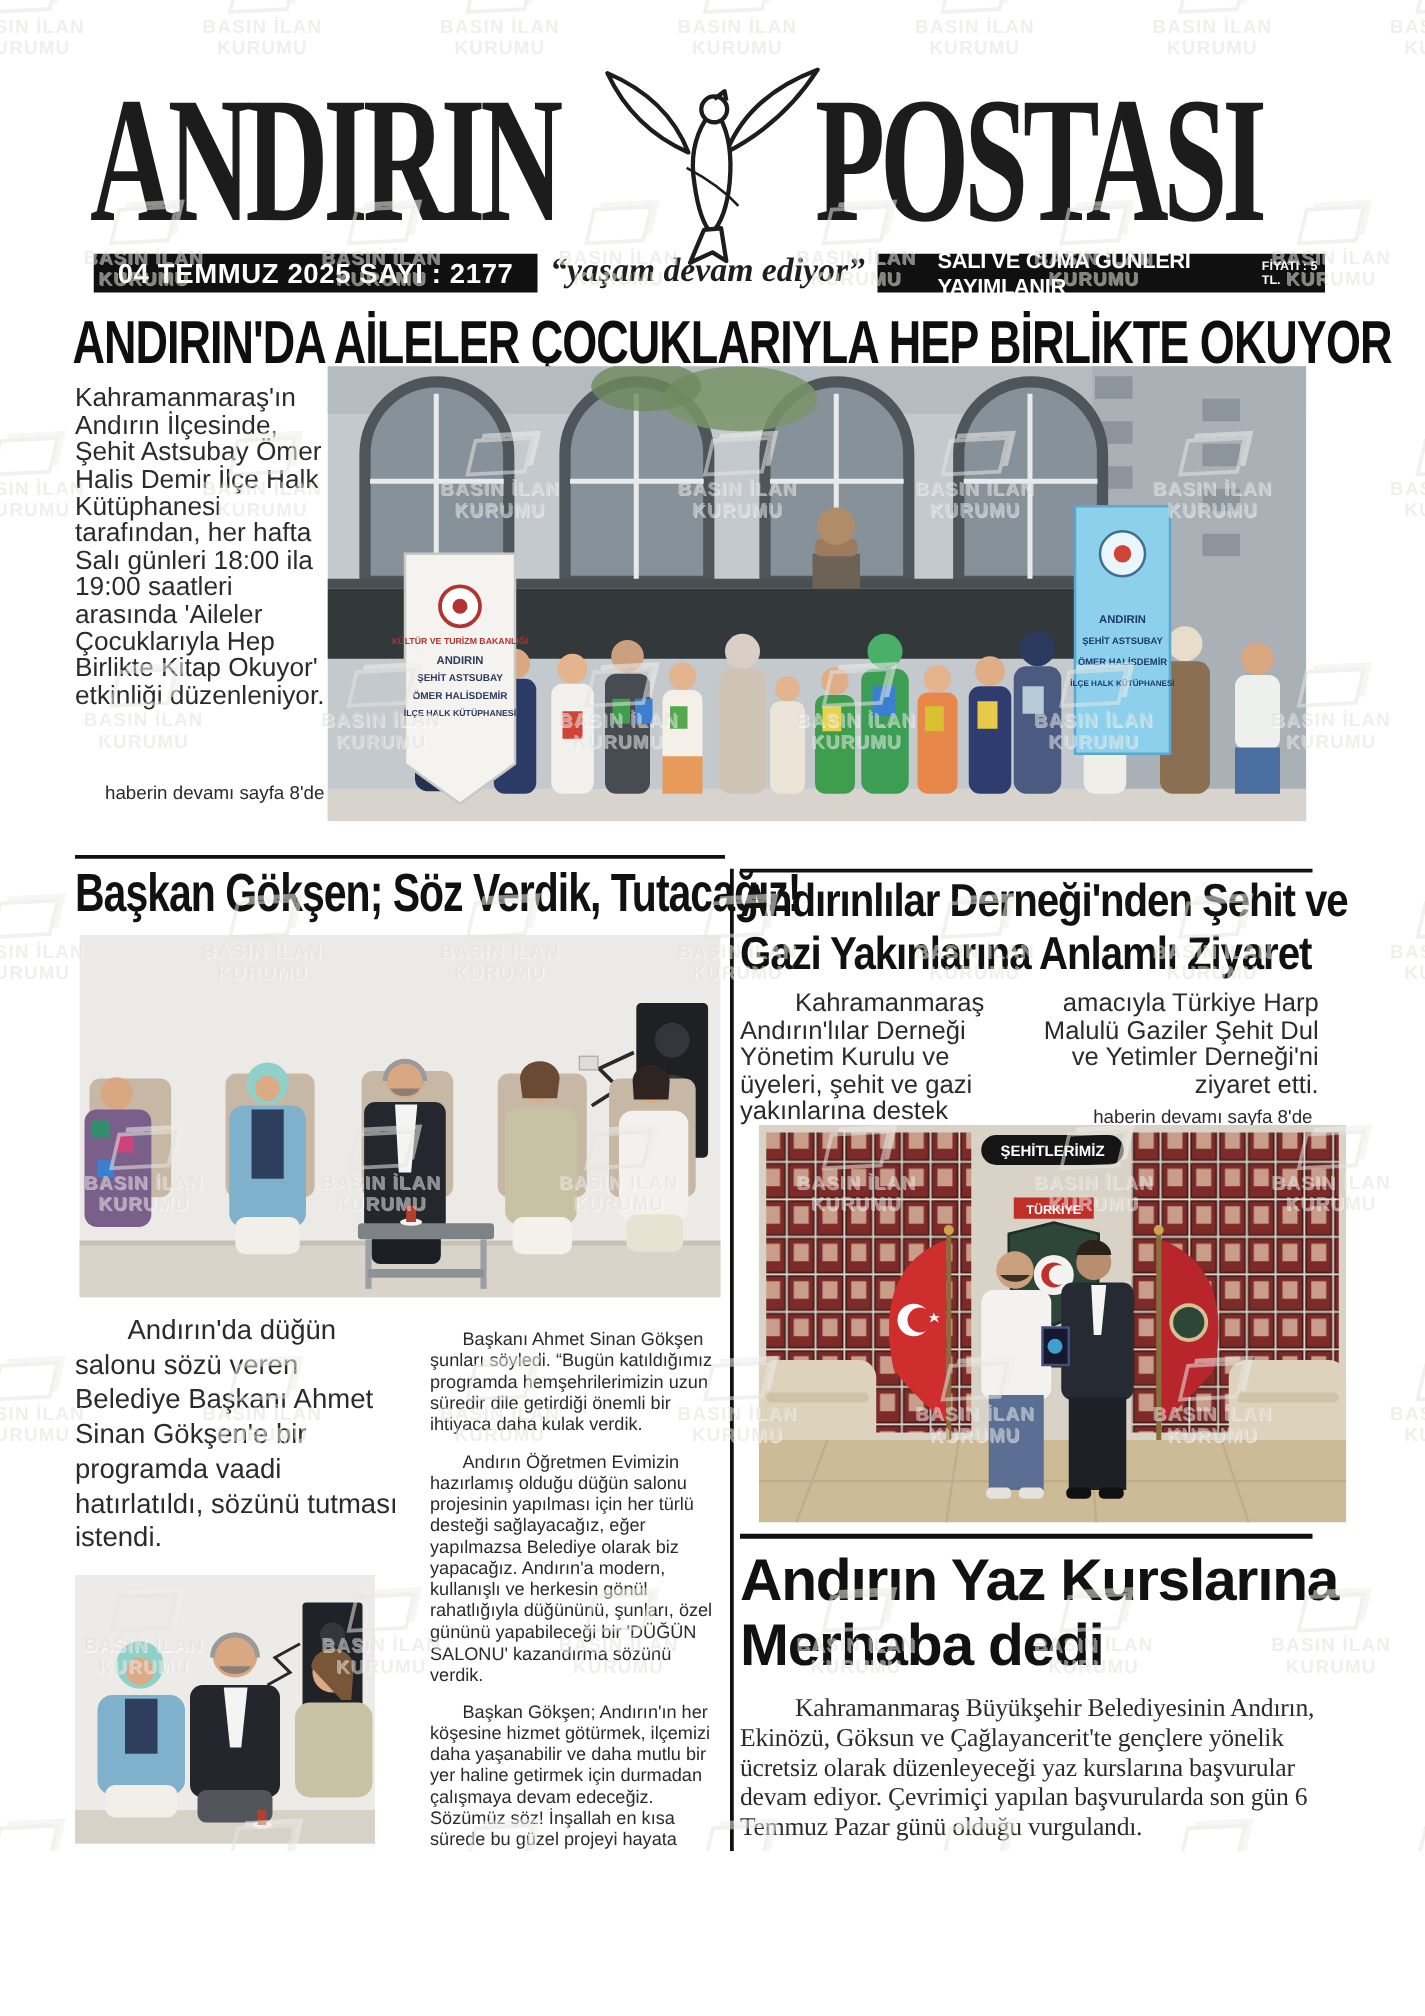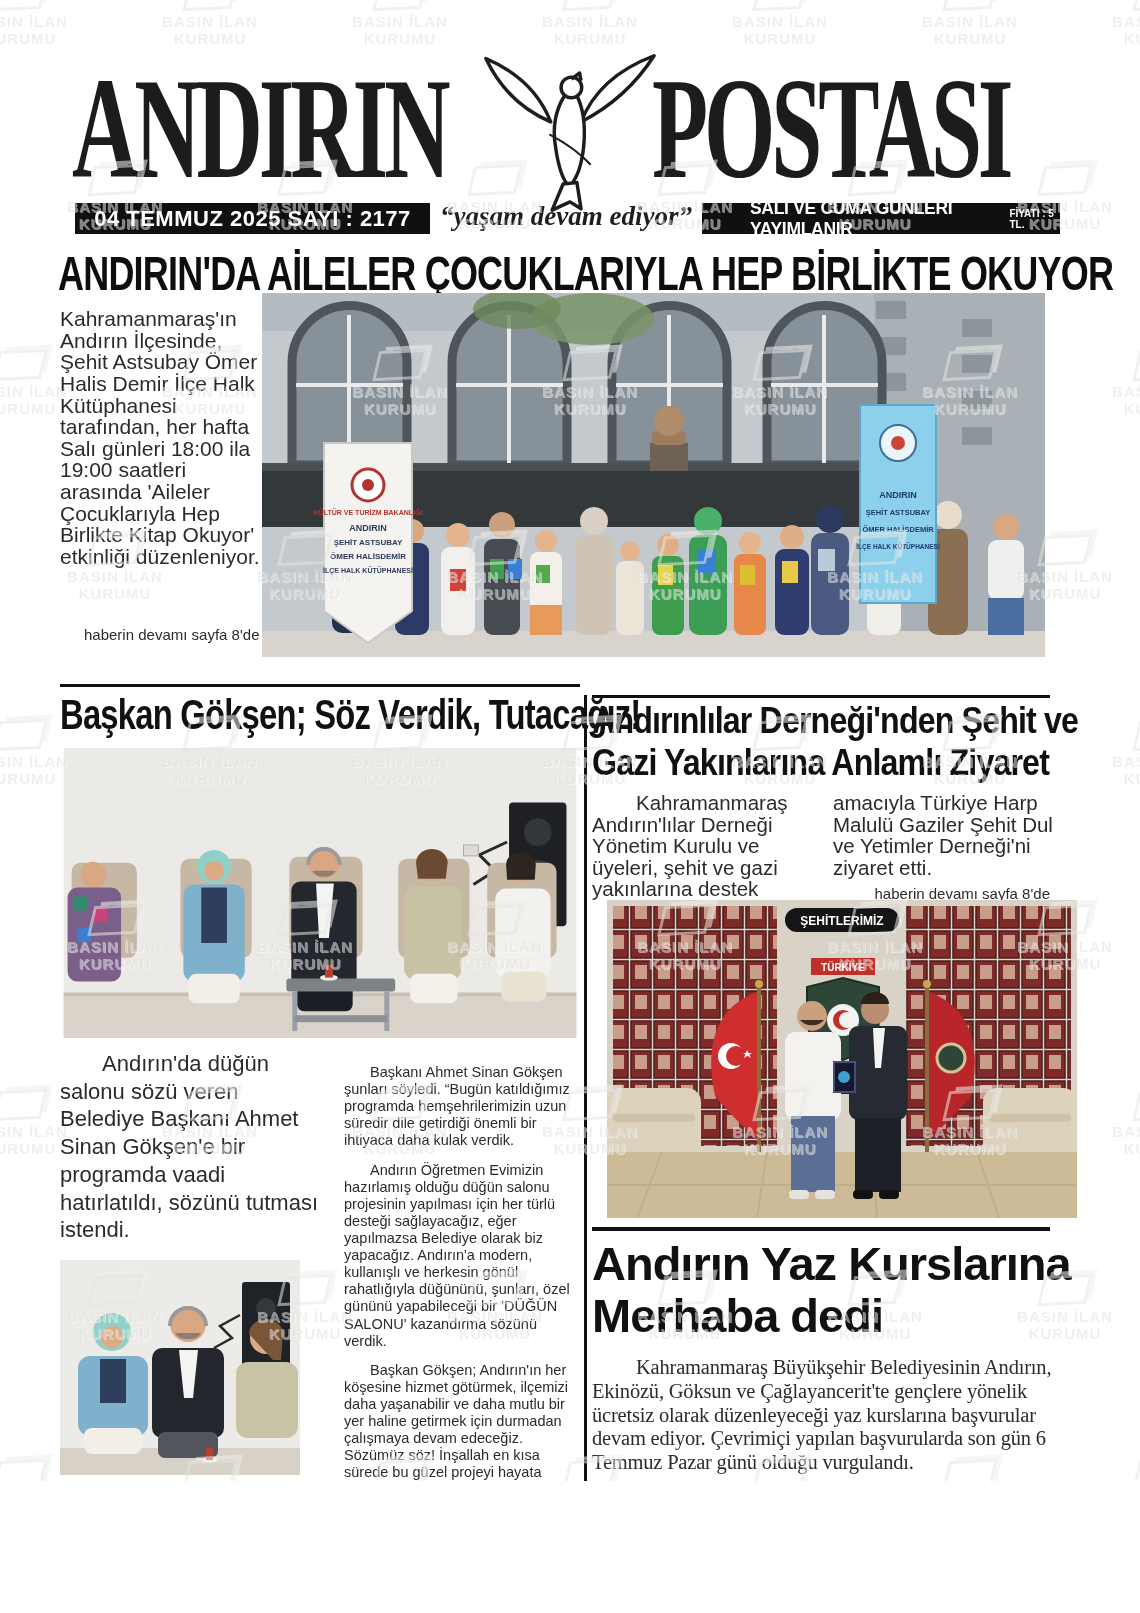--- a/index.html
+++ b/index.html
@@ -62,21 +62,21 @@
   .goksen-col2 p{margin:12px;text-indent:26px;}
   .goksen-col2 strong{font-weight:normal;}
   .byline{margin-top:12px !important;text-indent:0 !important;text-align:right;font-size:15px;}
 
   
   .dernek-headline{position:absolute;left:592px;top:700px;margin:0;}
   .dernek-headline span{display:block;width:540px;font-size:37px;font-weight:bold;color:#111;line-height:1.13;
         letter-spacing:-1px;white-space:nowrap;transform:scaleX(.87);transform-origin:left top;}
   .dernek-col1{position:absolute;left:592px;top:792px;width:230px;font-size:20.5px;line-height:1.05;
         color:#2b2b2b;text-indent:44px;}
-  .dernek-col2{position:absolute;left:833px;top:792px;width:222px;font-size:20.5px;line-height:1.05;color:#2b2b2b;}
+  .dernek-col2{position:absolute;left:833px;top:792px;width:222px;font-size:20.5px;line-height:1.05;color:#2b2b2b;text-align:right;}
   .dernek-continued{position:absolute;left:840px;top:885px;width:210px;text-align:right;font-size:15px;color:#2b2b2b;}
   .photo-dernek{position:absolute;left:607px;top:900px;width:470px;height:318px;}
 
   
   .kurs-headline{position:absolute;left:592px;top:1238px;margin:0;}
   .kurs-headline span{display:block;font-size:47px;font-weight:bold;color:#111;line-height:1.1;letter-spacing:-1px;}
   .kurs-body{position:absolute;left:592px;top:1356px;width:466px;margin:0;font-size:20.5px;line-height:1.16;
         color:#2b2b2b;text-indent:44px;letter-spacing:-0.2px;font-family:Liberation Serif, serif;}
   .kurs-continued{position:absolute;left:840px;top:1496px;width:214px;text-align:right;font-size:15px;color:#2b2b2b;}
 </style>

